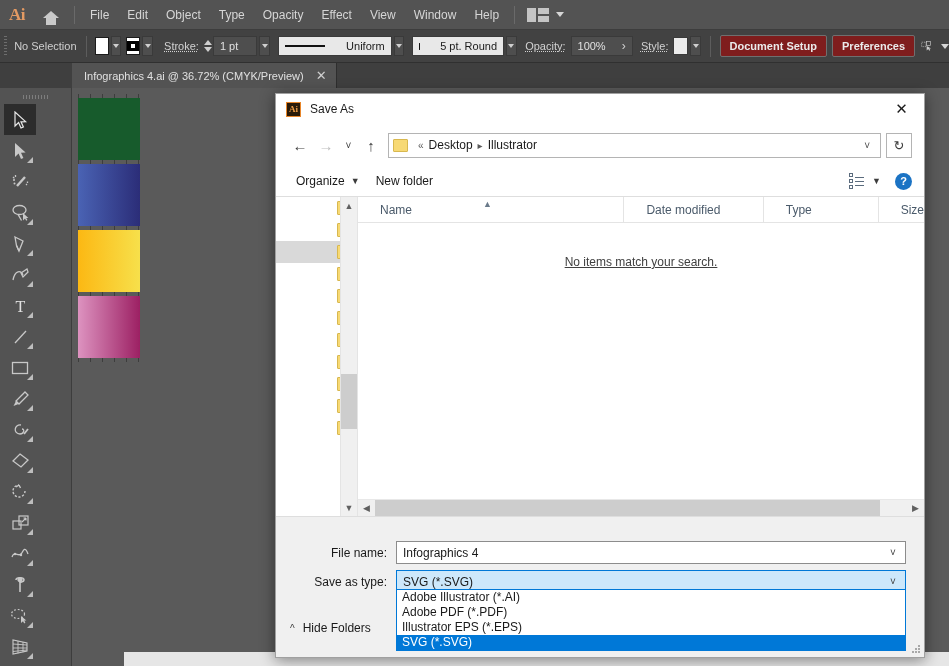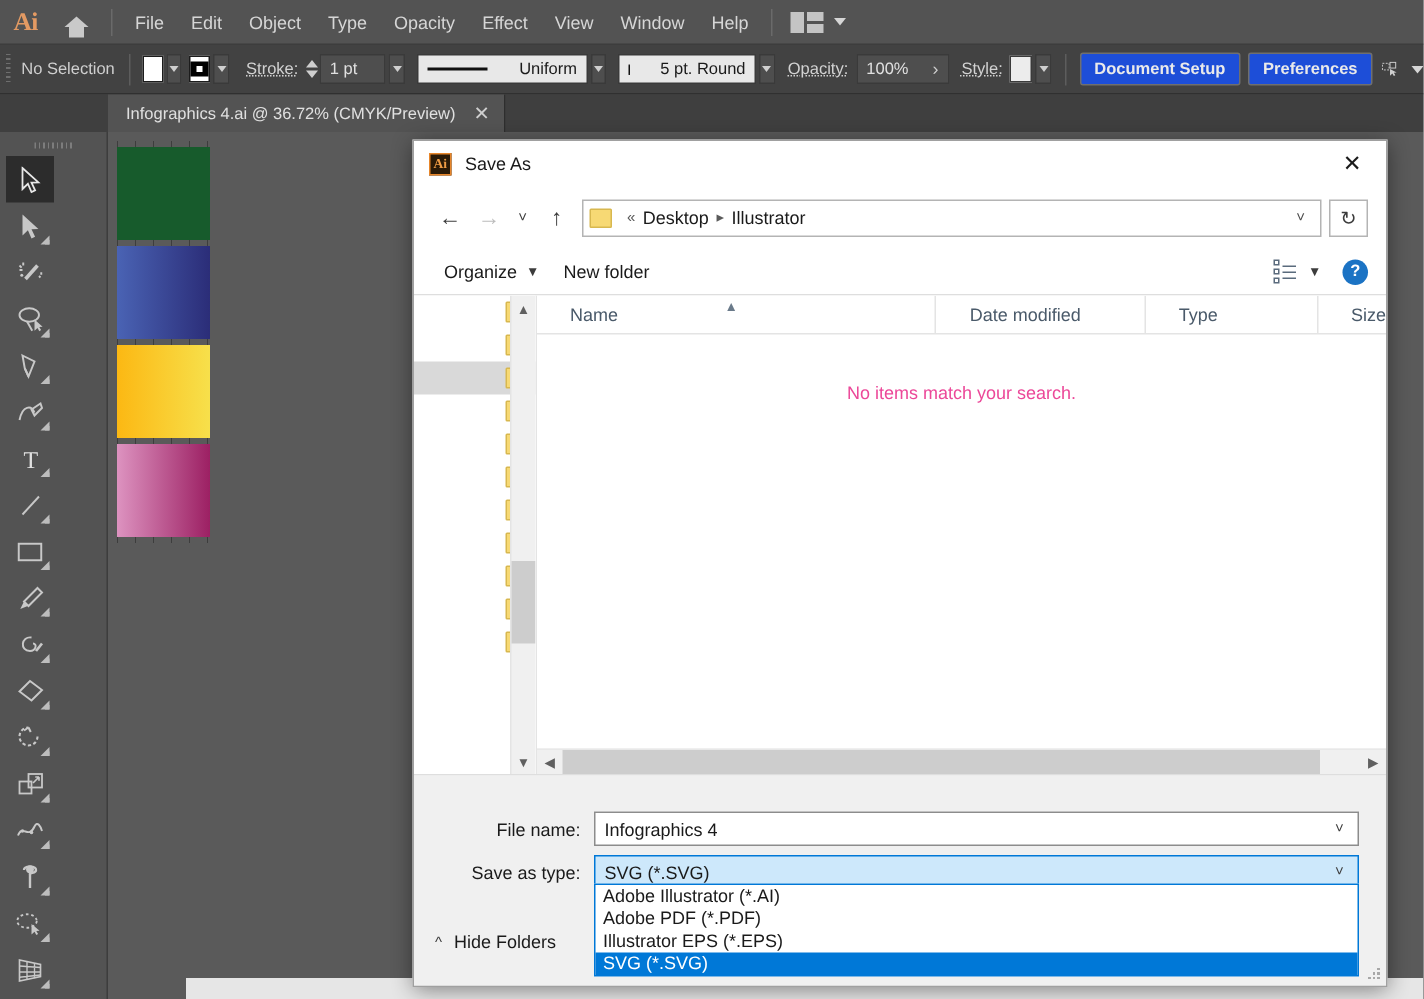--- a/index.html
+++ b/index.html
@@ -132,21 +132,21 @@
     width: 7px; height: 7px; border-radius: 50%; background: #111;
     display: inline-block;
   }
   .opacity-arrow {
     color: #cfcfcf; font-size: 12px; margin-left: 16px;
   }
   .style-sw {
     width: 22px; height: 18px; background: #ececec; border: 1px solid #3a3a3a;
   }
   .btn-dark {
-    background: #1d4ed8; border: 1px solid #6f6f6f;
+    background: #7f1d1d; border: 1px solid #6f6f6f;
     color: #eaeaea; font-size: 11px; font-weight: bold;
     padding: 4px 9px; border-radius: 2px; white-space: nowrap;
   }
 
   
   .tab-bar {
     height: 25px; background: #3f3f3f; display: flex; align-items: flex-end;
     padding-left: 72px;
   }
   .doc-tab {
@@ -368,21 +368,21 @@
   .col.name { width: 272px; }
   .col.date { width: 142px; }
   .col.type { width: 117px; }
   .col.size { flex: 1; border-right: none; }
   .sort-mark {
     position: absolute; left: 125px; top: 2px;
     color: #6a7a8a; font-size: 9px;
   }
   .empty-msg {
     flex: 1; display: flex; justify-content: center;
-    padding-top: 32px; color: #ec4899; font-size: 12px;
+    padding-top: 32px; color: #404040; font-size: 12px; text-decoration: underline;
   }
   .file-hscroll {
     height: 17px; background: #f0f0f0;
     display: flex; align-items: center;
     border-top: 1px solid #e8e8e8;
   }
   .hs-arrow {
     width: 17px; text-align: center; font-size: 9px; color: #606060;
   }
   .hs-track { flex: 1; height: 17px; position: relative; }

